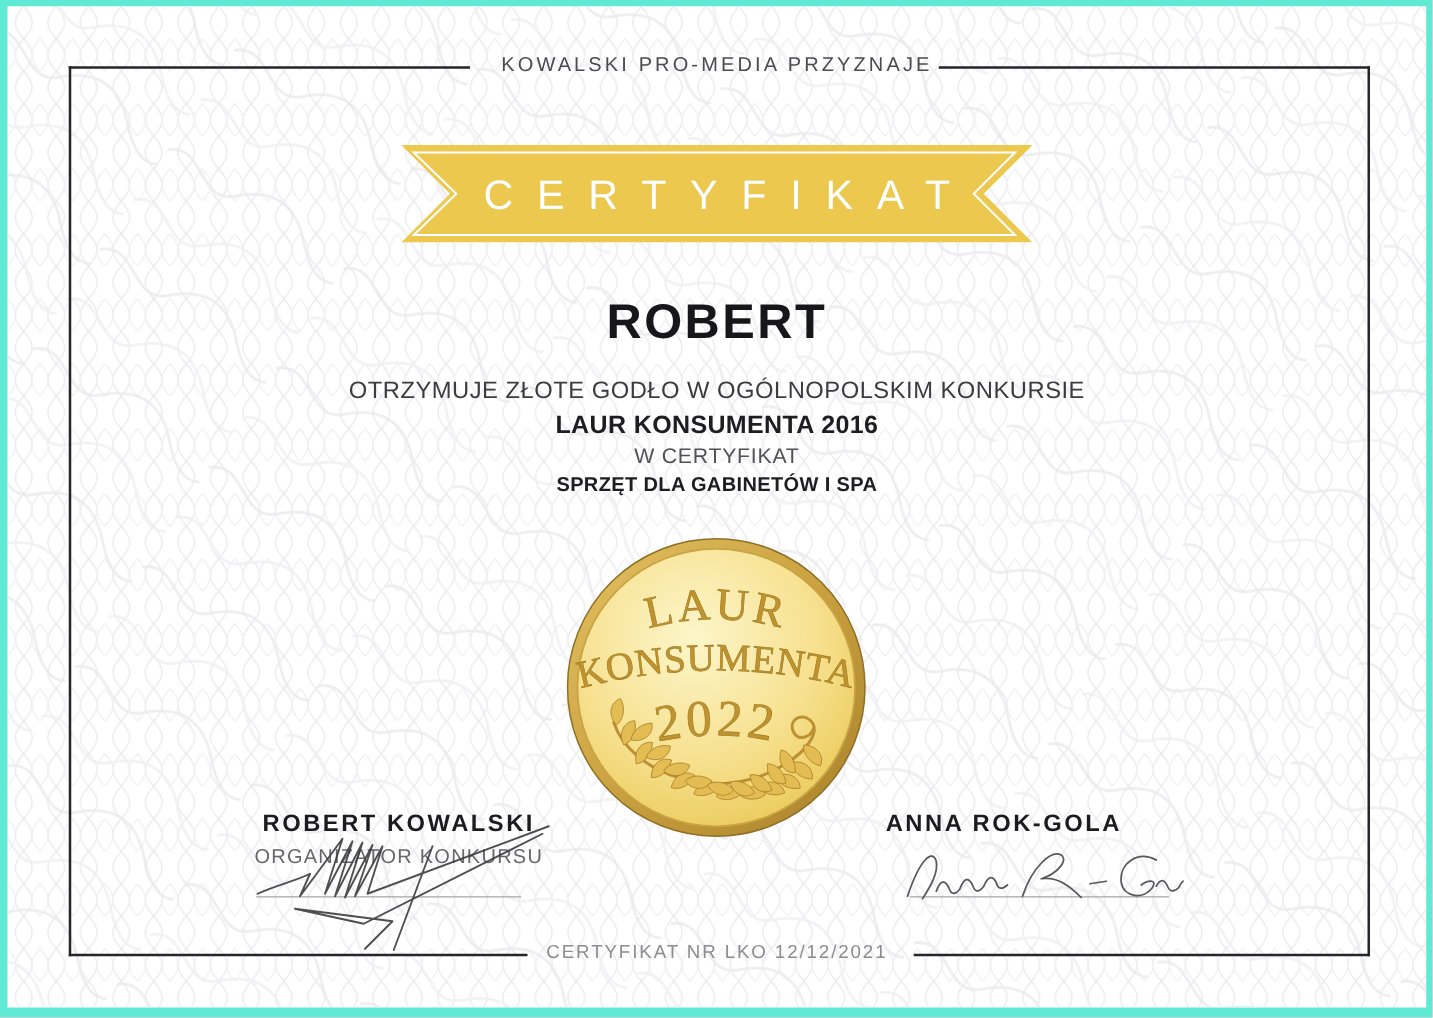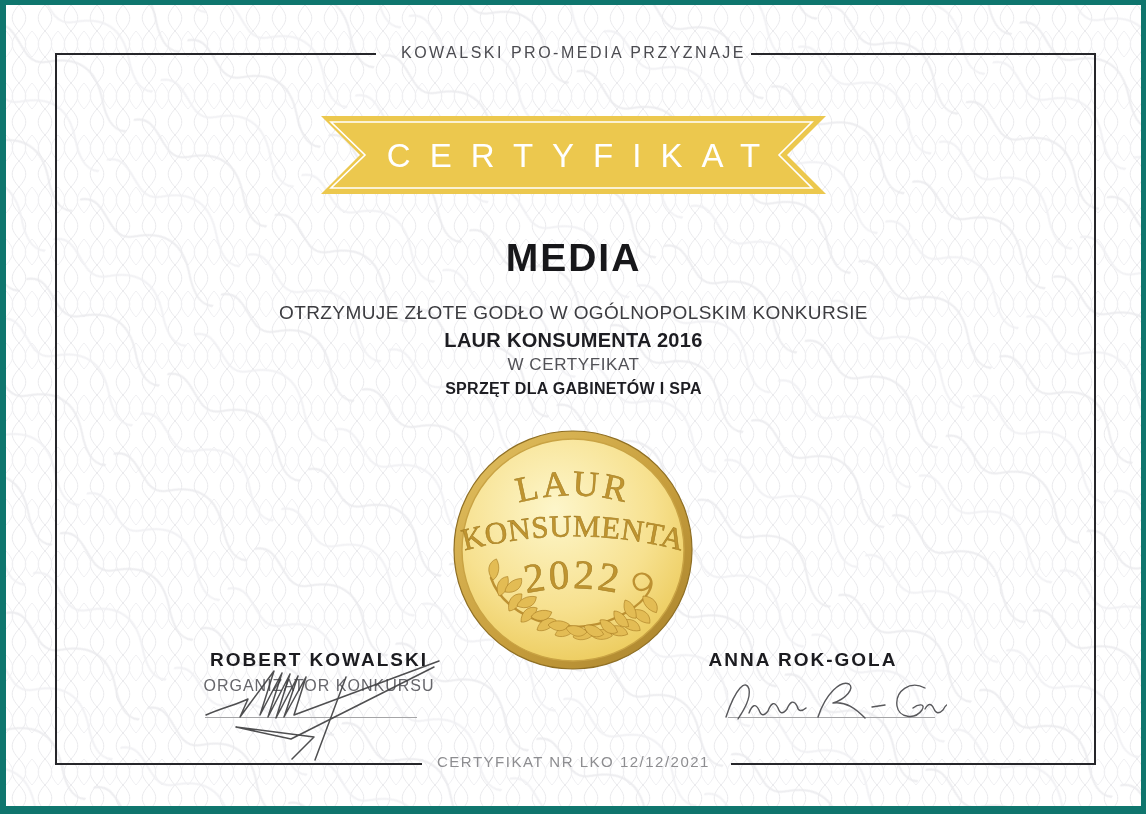--- a/index.html
+++ b/index.html
@@ -1,16 +1,16 @@
 <!DOCTYPE html>
 <html><head>
 <meta charset="utf-8">
 <style>
   html,body{margin:0;padding:0;background:#c9c9c9;}
-  #stage{position:relative;width:1146px;height:814px;background:#0f766e;overflow:hidden;
+  #stage{position:relative;width:1146px;height:814px;background:#5eead4;overflow:hidden;
          font-family:"Liberation Sans",sans-serif;}
   #page{position:absolute;left:6px;top:5px;width:1135px;height:801px;background:#ffffff;}
   .patternfill{position:absolute;left:0;top:0;width:100%;height:100%;}
 
   
   .hline,.vline{position:absolute;background:#26262a;}
   .hline{height:2px;}
   .vline{width:2px;}
 
   .centered{position:absolute;left:0;width:100%;text-align:center;}
@@ -71,21 +71,21 @@
     <div id="footer-label" class="centered">CERTYFIKAT NR LKO 12/12/2021</div>
 
     <div id="ribbon-wrap">
       <svg width="505" height="78" viewBox="0 0 505 78">
         <path d="M0 0 H505 L466 39 L505 78 H0 L39 39 Z" fill="#ecc84e"></path>
         <path d="M10 6 H491 L458 39 L491 72 H10 L44 39 Z" fill="none" stroke="#ffffff" stroke-width="1.6"></path>
       </svg>
       <div id="ribbon-text">CERTYFIKAT</div>
     </div>
 
-    <div id="recipient-name" class="centered">MEDIA</div>
+    <div id="recipient-name" class="centered">ROBERT</div>
     <div id="statement-line1" class="centered">OTRZYMUJE ZŁOTE GODŁO W OGÓLNOPOLSKIM KONKURSIE</div>
     <div id="statement-award" class="centered">LAUR KONSUMENTA 2016</div>
     <div id="statement-line2" class="centered">W CERTYFIKAT</div>
     <div id="statement-category" class="centered">SPRZĘT DLA GABINETÓW I SPA</div>
 
     <svg id="medal-svg" width="240" height="250" viewBox="0 0 240 250">
       <defs>
         <linearGradient id="rimg" x1="0%" y1="0%" x2="100%" y2="100%">
           <stop offset="0%" stop-color="#e3c162"></stop>
           <stop offset="55%" stop-color="#c79e3d"></stop>

